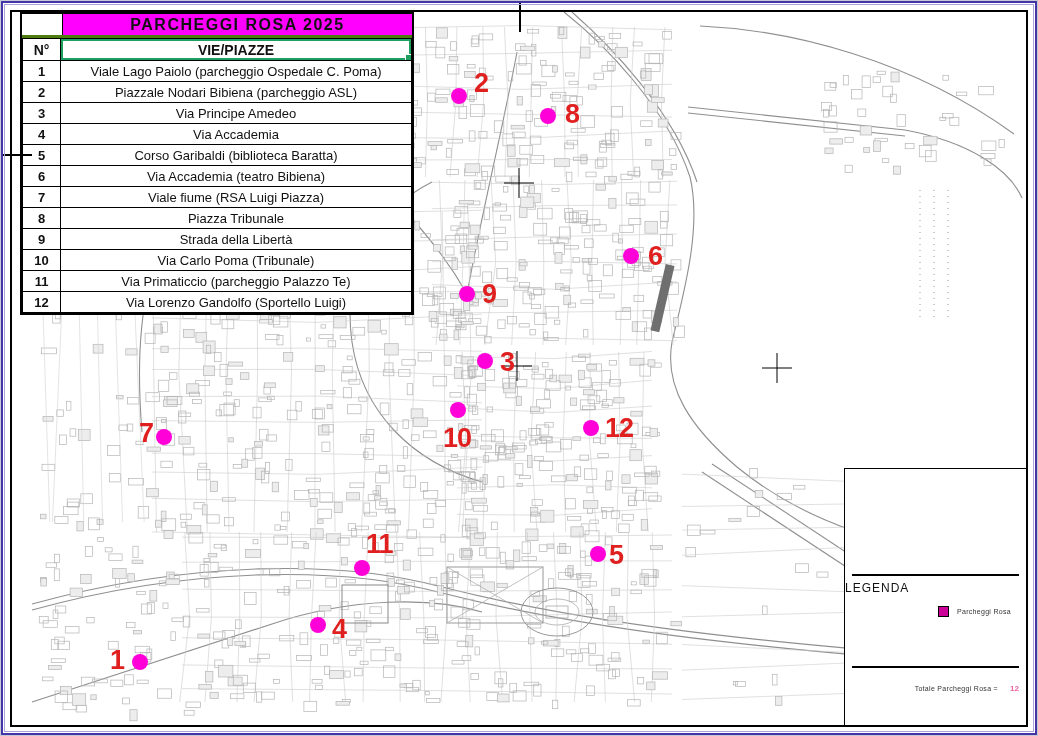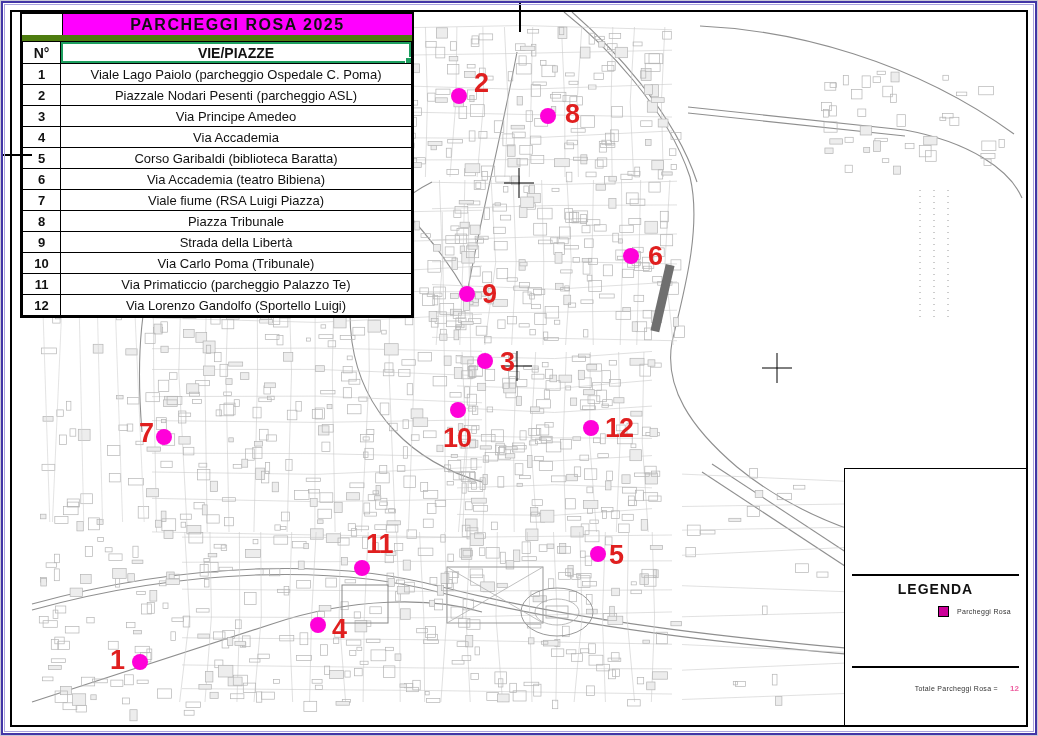--- a/index.html
+++ b/index.html
@@ -19,21 +19,21 @@
   .map-svg{position:absolute;left:0;top:0;}
   
   .tick-top{position:absolute;left:519px;top:2px;width:2px;height:30px;background:#000;z-index:40;}
   .tick-left{position:absolute;left:2px;top:154px;width:30px;height:2px;background:#000;z-index:40;}
 
   
   .parking-table{
     position:absolute;left:8px;top:0px;width:390px;background:#fff;
     border:2px solid #000;z-index:10;
   }
-  .title-row{display:flex;height:21px;border-bottom:6px solid #4d7c0f;padding-left:28px;}
+  .title-row{display:flex;height:21px;border-bottom:3px solid #4d7c0f;padding-left:28px;}
   .title-spacer{width:12px;background:#fff;border-right:1px solid #000;}
   .title-cell{
     flex:1;display:flex;align-items:center;justify-content:center;
     font-weight:bold;font-size:16px;letter-spacing:1.5px;color:#111;
   }
   table.grid{border-collapse:collapse;width:100%;table-layout:fixed;}
   table.grid col.c-num{width:38px;}
   table.grid th,table.grid td{
     border:1px solid #000;text-align:center;vertical-align:middle;
     padding:0;overflow:hidden;white-space:nowrap;
@@ -59,22 +59,22 @@
 
   
   .legend-box{
     position:absolute;right:0;bottom:0;width:181px;height:256px;
     background:#fff;border-left:1px solid #000;border-top:1px solid #000;z-index:15;
   }
   .legend-rule{position:absolute;left:7px;right:7px;height:2px;background:#000;}
   .legend-rule.r1{top:105px;}
   .legend-rule.r2{top:197px;}
   .legend-title{
-    position:absolute;left:0;right:0;top:112px;text-align:center;
-    font-weight:bold;font-size:14px;letter-spacing:1px;color:#111;
+    position:absolute;left:0;right:0;top:112px;text-align:left;
+    font-weight:normal;font-size:12px;letter-spacing:1px;color:#111;
   }
   .legend-item-square{
     position:absolute;left:93px;top:137px;width:9px;height:9px;
     border:1px solid #000;
   }
   .legend-item-label{
     position:absolute;left:112px;top:139px;font-size:7px;color:#333;letter-spacing:.3px;
   }
   .legend-total-label{
     position:absolute;left:58px;top:216px;width:95px;text-align:right;
@@ -1406,21 +1406,21 @@
           </th>
         </tr>
       </thead>
       <tbody id="parking-table-body">
           <tr>
             <td class="num">1</td>
             <td>Viale Lago Paiolo (parcheggio Ospedale C. Poma)</td>
           </tr>
           <tr>
             <td class="num">2</td>
-            <td>Piazzale Nodari Pesenti (parcheggio ASL)</td>
+            <td>Piazzale Nodari Bibiena (parcheggio ASL)</td>
           </tr>
           <tr>
             <td class="num">3</td>
             <td>Via Principe Amedeo</td>
           </tr>
           <tr>
             <td class="num">4</td>
             <td>Via Accademia</td>
           </tr>
           <tr>

